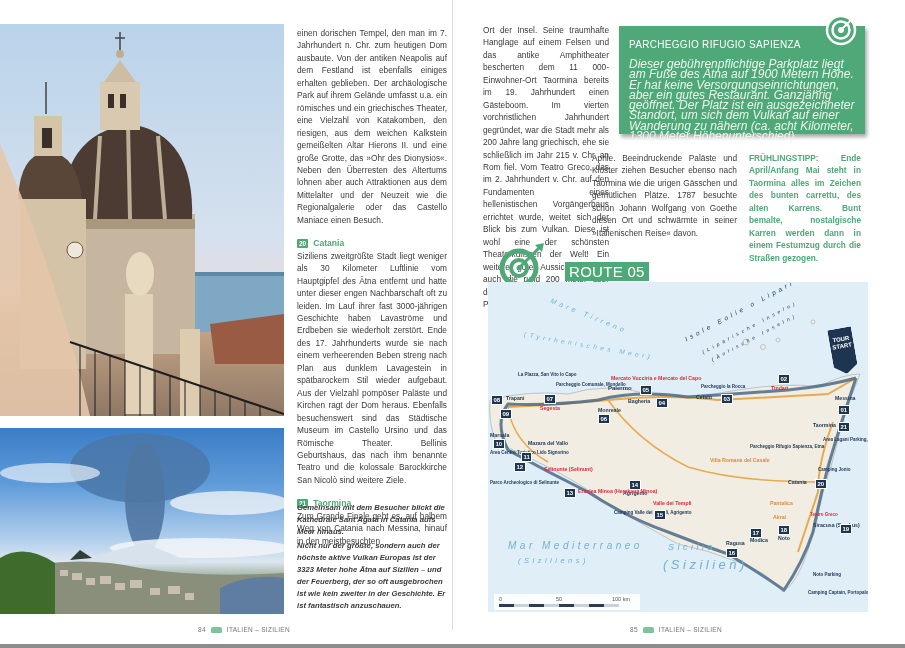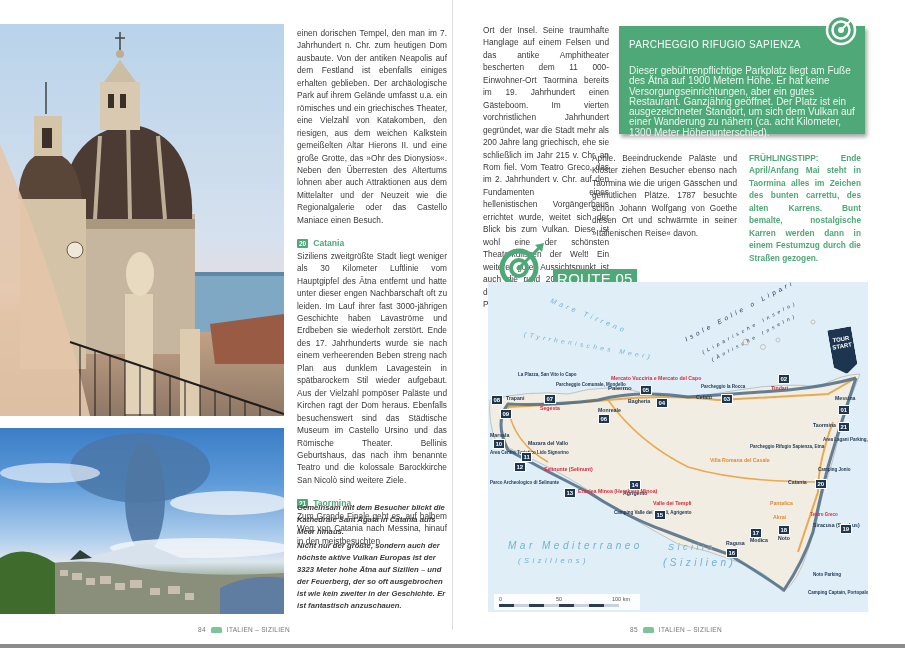--- a/index.html
+++ b/index.html
@@ -25,26 +25,26 @@
   .sec-head { display: flex; align-items: center; gap: 5px; color: #4fa877; font-weight: bold; font-size: 8.6px; margin-top: 11px; }
   .sec-num { display: inline-block; background: #4fa877; color: #fff; font-size: 6.5px; line-height: 9px; padding: 0 2px; border-radius: 1px; }
 
   .caption { position: absolute; left: 297px; width: 150px; font-size: 7.7px; line-height: 12px; font-style: italic; font-weight: bold; color: #3a3a3a; }
   .caption-1 { top: 502px; }
   .caption-2 { top: 540px; }
 
   
   .info-box { position: absolute; left: 619px; top: 26px; width: 246px; height: 108px; background: #4fa877; color: #fff; padding: 12px 10px 8px 10px; box-shadow: 2px 3px 4px rgba(0,0,0,0.35); }
   .info-title { font-size: 10px; letter-spacing: 0.3px; margin-top: 1px; }
-  .info-body { font-size: 10px; line-height: 10.3px; color: #e9f6ee; margin-top: 16px; }
+  .info-body { font-size: 12px; line-height: 10.3px; font-style: italic; color: #e9f6ee; margin-top: 9px; }
   .info-addr { font-size: 7.4px; line-height: 10.6px; font-weight: bold; font-style: italic; margin-top: 5px; }
   .info-icon { position: absolute; right: 6px; top: -14px; }
 
   
-  .route-head { position: absolute; left: 497px; top: 242px; display: flex; align-items: flex-end; gap: 6px; }
+  .route-head { position: absolute; left: 497px; top: 242px; display: flex; align-items: center; gap: 18px; }
   .route-label { background: #4fa877; color: #fff; font-size: 15px; padding: 1px 4px; letter-spacing: 0.3px; margin-top: 12px; }
 
   
   .map { position: absolute; left: 488px; top: 282px; width: 380px; height: 330px; background: #e0eef8; overflow: hidden; }
   .map svg { position: absolute; inset: 0; }
   .map-label { position: absolute; font-size: 5.2px; font-weight: bold; color: #1c3553; white-space: nowrap; }
   .map-red { color: #d62b3b; }
   .sea-label { position: absolute; color: #6fb3cf; font-style: italic; letter-spacing: 3.5px; white-space: nowrap; }
   .stop { position: absolute; background: #1e3550; color: #fff; font-size: 6px; font-weight: bold; padding: 0 1.5px; line-height: 8px; border: 1px solid #fff; }
   .scale { position: absolute; left: 6px; top: 312px; width: 146px; height: 16px; background: rgba(255,255,255,0.85); font-size: 5.5px; color: #555; }
@@ -223,21 +223,21 @@
     <div class="tour-start">TOUR START</div>
 
     <span class="sea-label" style="left:60px; top:30px; font-size:7px; transform:rotate(22deg);">Mare Tirreno</span>
     <span class="sea-label" style="left:35px; top:60px; font-size:6.5px; transform:rotate(10deg);">(Tyrrhenisches Meer)</span>
     <span class="sea-label" style="left:190px; top:25px; font-size:6.5px; color:#1c3553; transform:rotate(-28deg);">Isole Eolie o Lipari</span>
     <span class="sea-label" style="left:208px; top:42px; font-size:5px; color:#1c3553; transform:rotate(-28deg);">(Liparische Inseln)</span>
     <span class="sea-label" style="left:218px; top:52px; font-size:5px; color:#1c3553; transform:rotate(-28deg);">(Äolische Inseln)</span>
     <span class="sea-label" style="left:20px; top:258px; font-size:10px;">Mar Mediterraneo</span>
     <span class="sea-label" style="left:30px; top:274px; font-size:7.5px;">(Siziliens)</span>
     <span class="sea-label" style="left:180px; top:260px; font-size:9px; color:#6fb3cf;">Sicilia</span>
-    <span class="sea-label" style="left:175px; top:275px; font-size:10px; color:#6fb3cf;">(Sizilien)</span>
+    <span class="sea-label" style="left:175px; top:275px; font-size:13px; color:#6fb3cf;">(Sizilien)</span>
 
     <span class="map-label" style="left:18px; top:113px;">Trapani</span>
     <span class="map-label" style="left:2px; top:150px;">Marsala</span>
     <span class="map-label" style="left:40px; top:158px;">Mazara del Vallo</span>
     <span class="map-label map-red" style="left:52px; top:123px;">Segesta</span>
     <span class="map-label" style="left:120px; top:103px; font-size:6px;">Palermo</span>
     <span class="map-label map-red" style="left:123px; top:93px;">Mercato Vucciria e Mercato del Capo</span>
     <span class="map-label" style="left:140px; top:116px;">Bagheria</span>
     <span class="map-label" style="left:110px; top:125px;">Monreale</span>
     <span class="map-label" style="left:208px; top:112px;">Cefalù</span>

